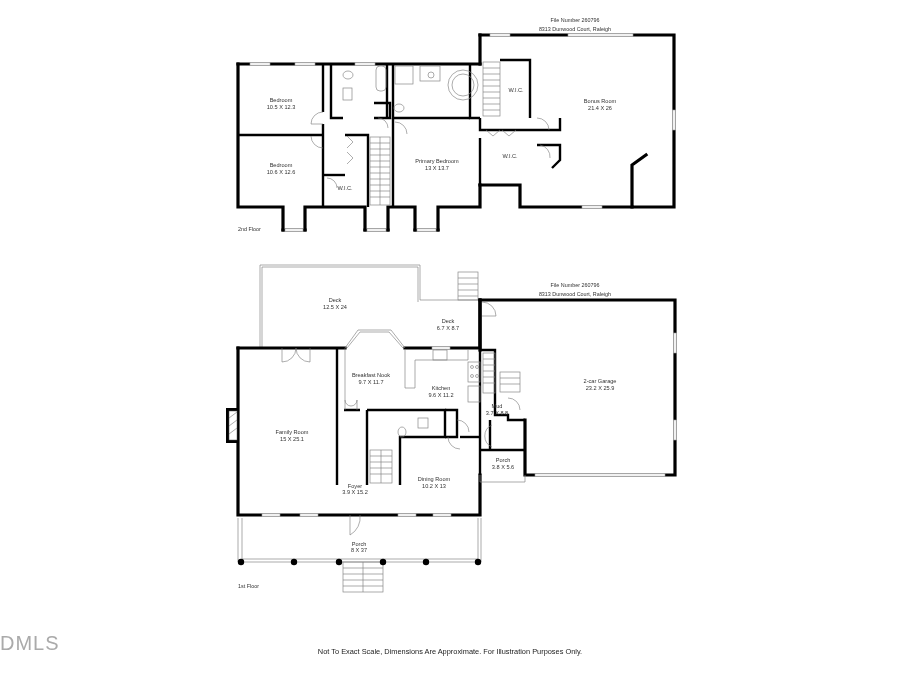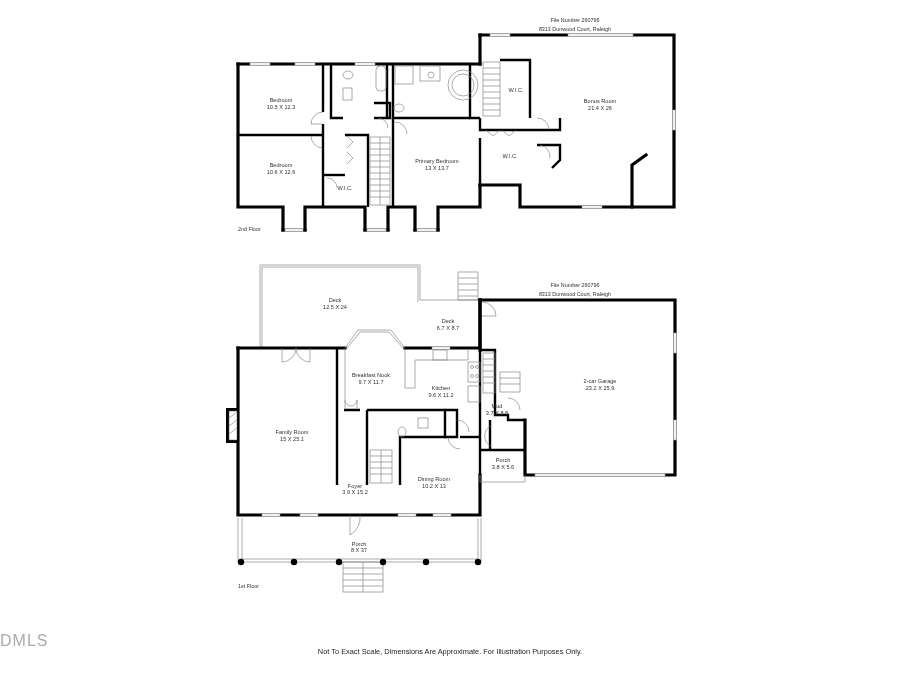--- a/index.html
+++ b/index.html
@@ -7,21 +7,21 @@
   svg { position:absolute; left:0; top:0; }
   .lbl { font-family:"Liberation Sans", sans-serif; font-size:5.6px; fill:#333; text-anchor:middle; }
   .hdr { font-family:"Liberation Sans", sans-serif; font-size:5.4px; fill:#333; text-anchor:middle; }
   .floor { font-family:"Liberation Sans", sans-serif; font-size:5.4px; fill:#333; }
   .wall { stroke:#000; stroke-width:3.2; fill:none; stroke-linecap:square; }
   .iwall { stroke:#000; stroke-width:2.4; fill:none; }
   .thin { stroke:#888; stroke-width:0.7; fill:none; }
   .win { stroke:#999; stroke-width:0.6; fill:#f1f1f1; }
   .door { stroke:#777; stroke-width:0.6; fill:none; }
   .footer { position:absolute; left:0; width:900px; top:647px; text-align:center; font-size:7.4px; color:#222; font-family:"Liberation Sans", sans-serif; }
-  .logo { position:absolute; left:0; top:632px; font-size:16px; color:#aaa; letter-spacing:1px; font-family:"Liberation Sans", sans-serif; font-weight:normal; }
+  .logo { position:absolute; left:0; top:632px; font-size:20px; color:#aaa; letter-spacing:1px; font-family:"Liberation Sans", sans-serif; font-weight:normal; }
 </style>
 </head>
 <body>
 
 <svg width="900" height="675" viewBox="0 0 900 675">
 
   <g>
     <text class="hdr" x="575" y="22">File Number 260796</text>
     <text class="hdr" x="575" y="31">8313 Dunwood Court, Raleigh</text>
 

